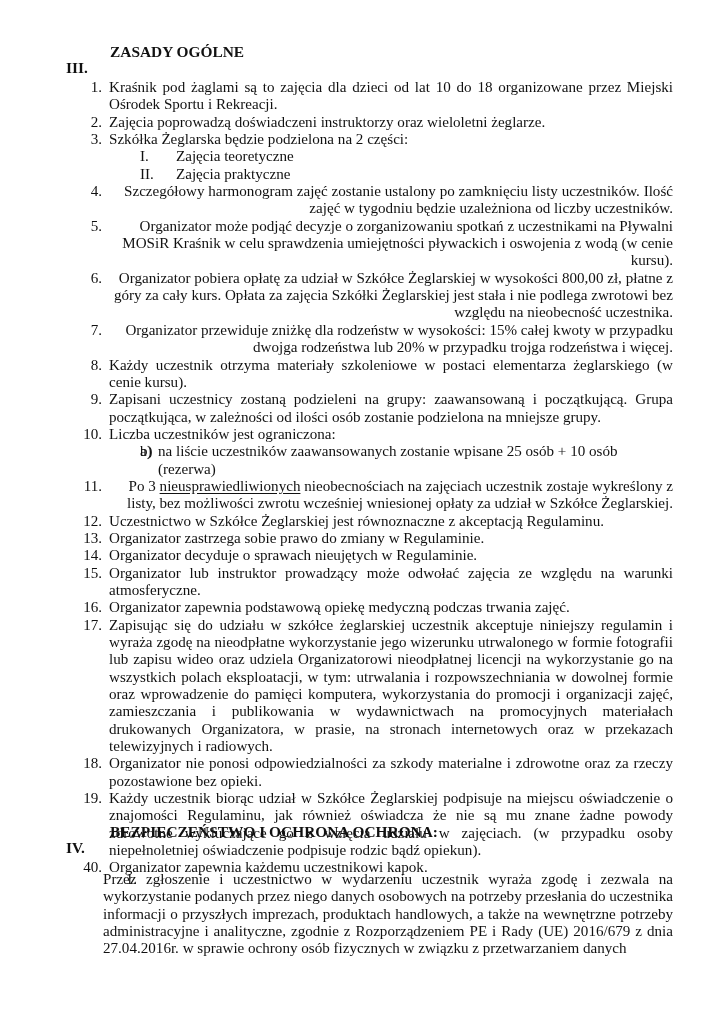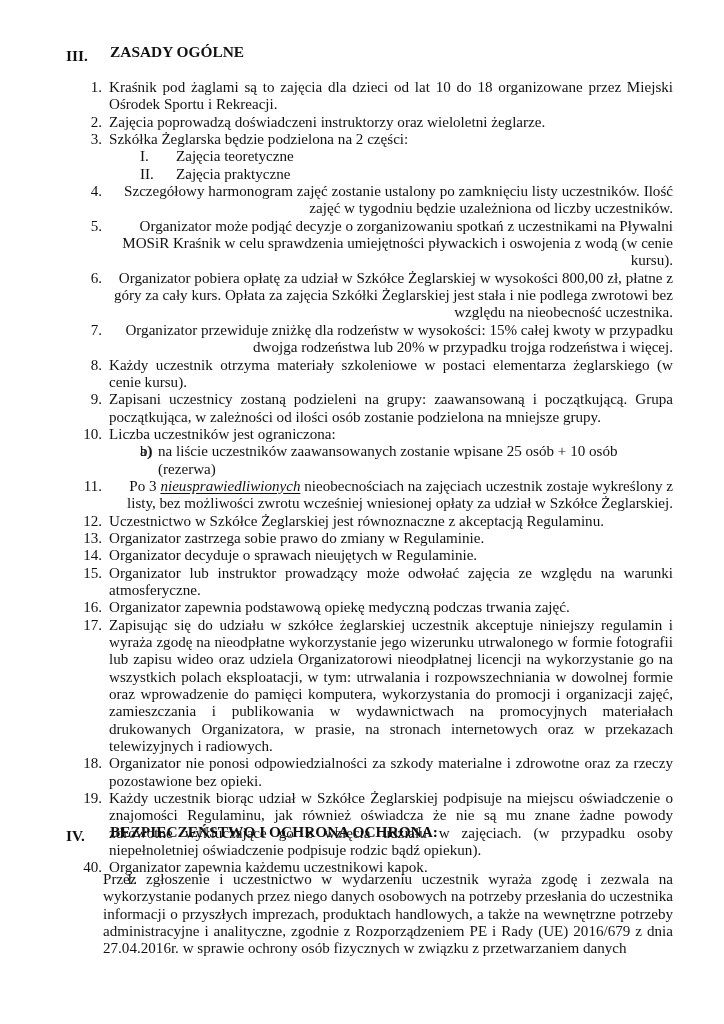--- a/index.html
+++ b/index.html
@@ -1,31 +1,31 @@
 <!DOCTYPE html>
 <html><head>
 <meta charset="utf-8">
 <style>
   html, body { margin: 0; padding: 0; background: #ffffff; }
   body { width: 724px; height: 1024px; overflow: hidden; position: relative;
          font-family: "Liberation Serif", "DejaVu Serif", serif; color: #111; }
   .page { position: absolute; left: 0; top: 0; width: 724px; height: 1024px; }
   .heading { position: absolute; font-weight: bold; font-size: 15.4px; line-height: 18px; }
-  .heading .num { position: absolute; left: 0; top: 4px; }
+  .heading .num { position: absolute; left: 0; top: 16px; }
   .heading .title { position: absolute; left: 44px; top: 0; white-space: nowrap; text-align: center; }
   .list { position: absolute; margin: 0; padding: 0; list-style: none;
           font-size: 15.1px; line-height: 17.35px; }
   .item { position: relative; padding-left: 0; }
   .item .n { position: absolute; text-align: right; }
   .item .t { display: block; text-align: justify; }
   .item .t.nojust { text-align: right; }
   .sub { list-style: none; margin: 0; padding: 0; }
   .sub li { position: relative; }
   .sub .sn { position: absolute; }
-  u { text-decoration: underline; text-underline-offset: 2px; font-style: italic; }
+  u { text-decoration: underline; text-underline-offset: 2px; }
 
   
   #list3 { left: 72px; top: 79px; width: 601px; }
   #list3 .item .n { left: 0; width: 30px; }
   #list3 .item .t { margin-left: 37px; }
   #list3 .sub.roman li { padding-left: 104px; }
   #list3 .sub.roman .sn { left: 68px; }
   #list3 .sub.alpha li { padding-left: 86px; }
   #list3 .sub.alpha .sn { left: 68px; }
 

